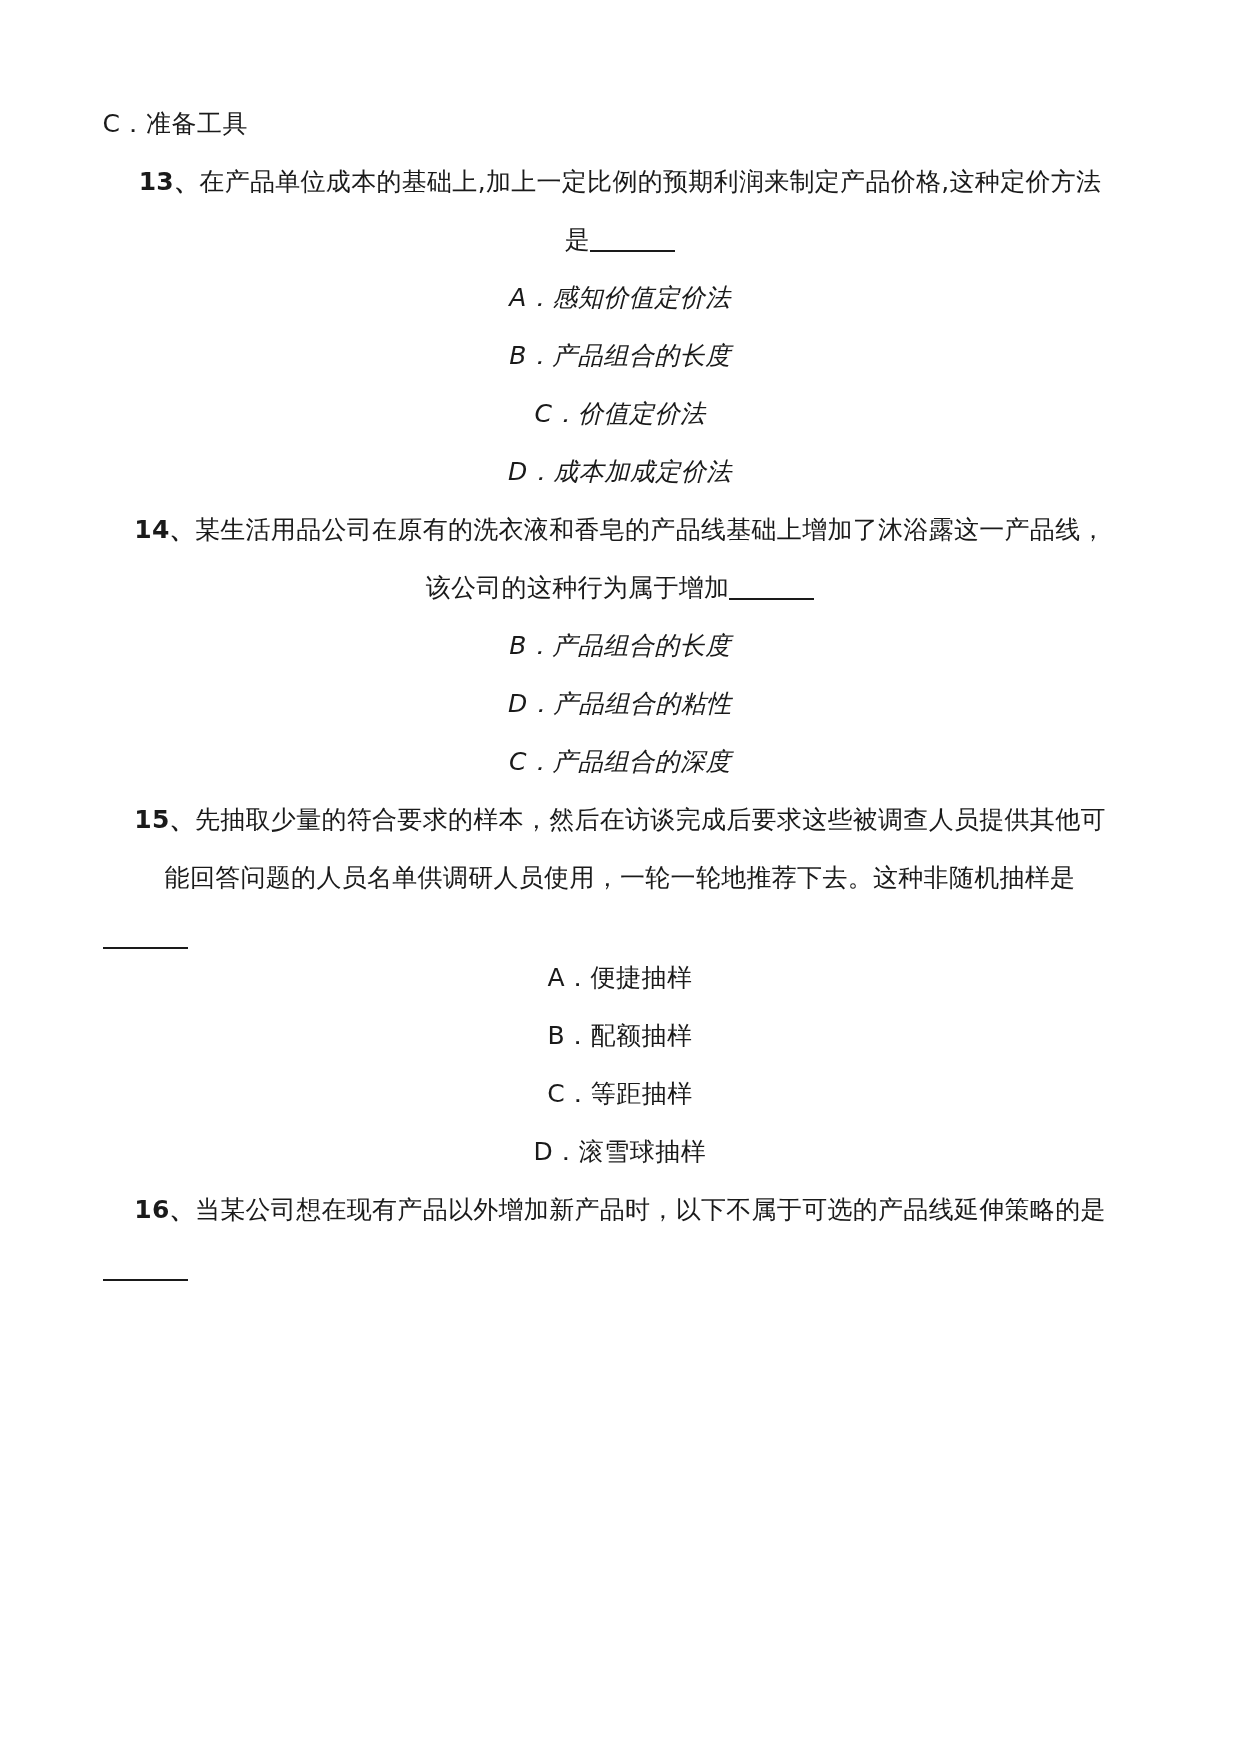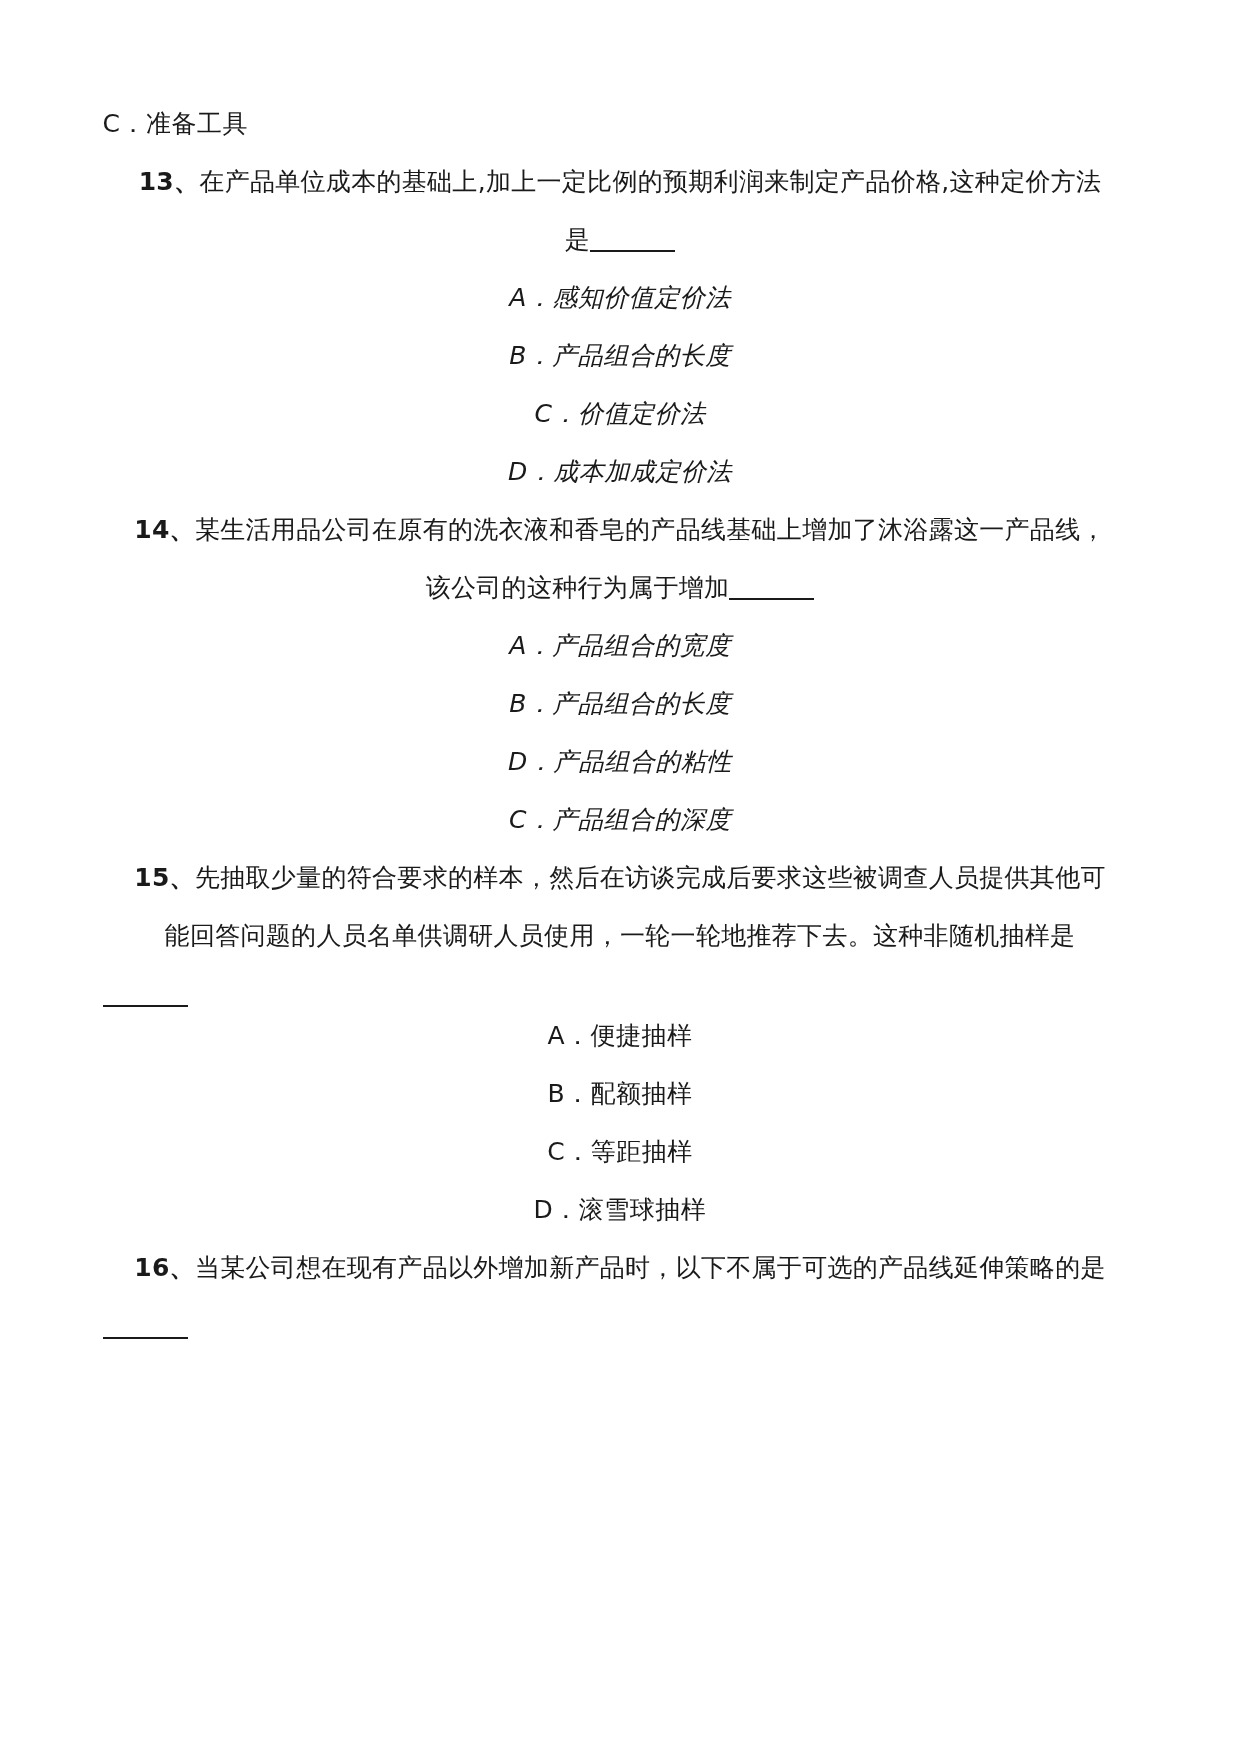--- a/index.html
+++ b/index.html
@@ -70,21 +70,20 @@
       <div class="q-text"><span>是</span><span class="blank"></span></div>
       <div class="option">A．感知价值定价法</div>
       <div class="option">B．产品组合的长度</div>
       <div class="option">C．价值定价法</div>
       <div class="option">D．成本加成定价法</div>
     </div>
 
     <div class="q-block">
       <div class="q-text"><span class="qnum">14、</span><span>某生活用品公司在原有的洗衣液和香皂的产品线基础上增加了沐浴露这一产品线，</span></div>
       <div class="q-text"><span>该公司的这种行为属于增加</span><span class="blank"></span></div>
-      <div class="option">A．产品组合的宽度</div>
       <div class="option">B．产品组合的长度</div>
       <div class="option">D．产品组合的粘性</div>
       <div class="option">C．产品组合的深度</div>
     </div>
 
     <div class="q-block">
       <div class="q-text"><span class="qnum">15、</span><span>先抽取少量的符合要求的样本，然后在访谈完成后要求这些被调查人员提供其他可</span></div>
       <div class="q-text">能回答问题的人员名单供调研人员使用，一轮一轮地推荐下去。这种非随机抽样是</div>
       <div class="blank-line"></div>
       <div class="option upright">A．便捷抽样</div>

